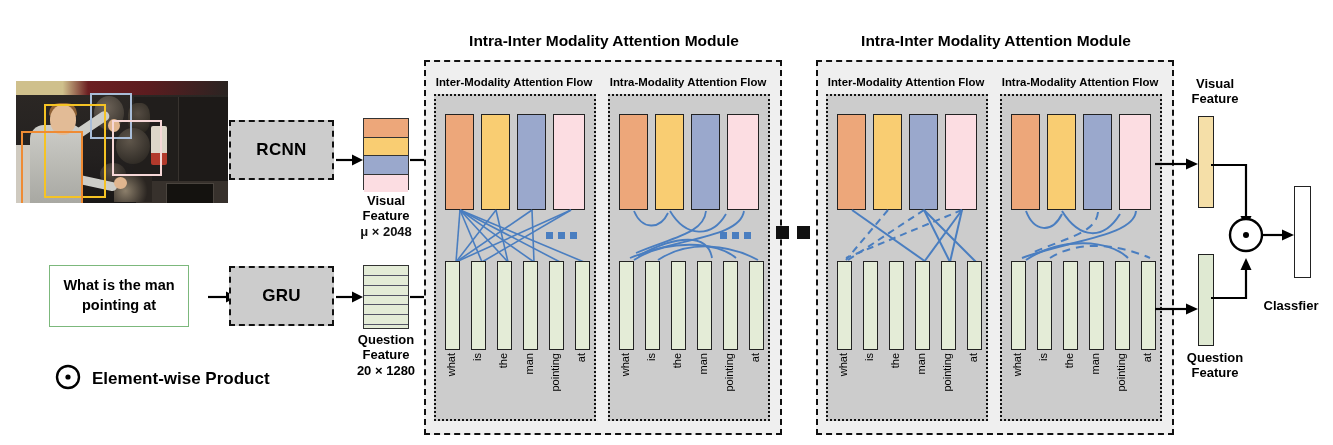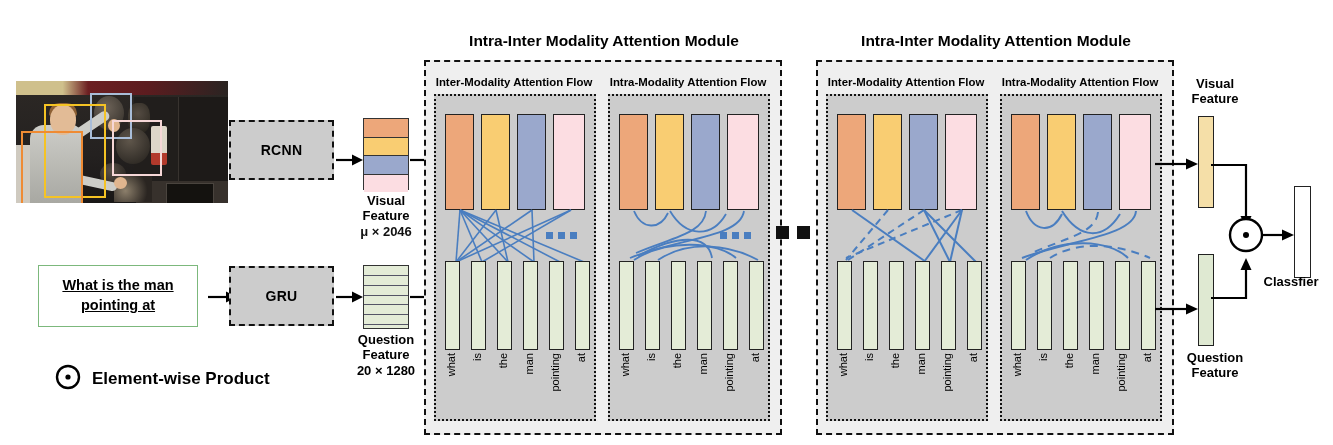--- a/index.html
+++ b/index.html
@@ -41,21 +41,21 @@
   #photo .man-arm2{position:absolute;left:54px;top:92px;width:48px;height:9px;background:#cdcdc8;
         transform:rotate(12deg);transform-origin:left center;border-radius:5px;}
   #photo .hand{position:absolute;left:92px;top:38px;width:12px;height:13px;border-radius:50%;background:#e0b58e;}
   #photo .hand2{position:absolute;left:98px;top:96px;width:13px;height:12px;border-radius:50%;background:#e0b58e;}
   #photo .fridge{position:absolute;left:0px;top:64px;width:18px;height:58px;background:#cfcac0;}
   .bbox{position:absolute;border-width:2px;border-style:solid;background:transparent;}
   .panel-outer{background:#efefef;box-sizing:border-box;border:2px dashed #111;}
   .panel-inner{background:#cccccc;box-sizing:border-box;border:2px dotted #111;}
   .proc{background:#cccccc;box-sizing:border-box;border:2px dashed #111;
         display:flex;align-items:center;justify-content:center;
-        font-weight:bold;font-size:14px;letter-spacing:.3px;}
+        font-weight:bold;font-size:17px;letter-spacing:.3px;}
   .qbox{background:#ffffff;box-sizing:border-box;border:1.5px solid #7cb87c;
         display:flex;align-items:center;justify-content:center;text-align:center;
         font-weight:bold;font-size:14.5px;line-height:1.35;padding:0 6px;}
 
   .cap{font-weight:bold;font-size:13px;text-align:center;line-height:1.18;}
   .modtitle{font-weight:bold;font-size:15.5px;text-align:center;}
   .flowtitle{font-weight:bold;font-size:11.4px;text-align:center;white-space:nowrap;}
 
   .vbar{box-sizing:border-box;border:1.3px solid #222;}
   .wordlab{font-size:11px;font-weight:normal;writing-mode:vertical-rl;
@@ -112,29 +112,29 @@
 
 <div class="abs" style="left:363px;top:118px;width:46px;height:72px;border:1.5px solid #333;box-sizing:border-box;">
   <div style="height:25%;background:#eda77a;border-bottom:1px solid #333;"></div>
   <div style="height:25%;background:#f9cd72;border-bottom:1px solid #333;"></div>
   <div style="height:25%;background:#9aa8cc;border-bottom:1px solid #333;"></div>
   <div style="height:25%;background:#fcdde2;"></div>
 </div>
 <div class="abs cap" style="left:348px;top:193px;width:76px;">
   <div>Visual</div>
   <div>Feature</div>
-  <div style="color:#111;">μ × 2046</div>
+  <div style="color:#111;">μ × 2048</div>
 </div>
 
 <svg class="abs" style="left:410px;top:150px;width:28px;height:20px">
   <line x1="0" y1="10" x2="16" y2="10" stroke="#000" stroke-width="2.2"></line>
   <polygon points="16,4.5 27,10 16,15.5" fill="#000"></polygon>
 </svg>
 
-<div class="abs qbox" style="left:38px;top:265px;width:160px;height:62px;text-decoration:underline;">
+<div class="abs qbox" style="left:49px;top:265px;width:140px;height:62px;">
   <span>What is the man pointing at</span>
 </div>
 <svg class="abs" style="left:208px;top:287px;width:30px;height:20px">
   <line x1="0" y1="10" x2="18" y2="10" stroke="#000" stroke-width="2.2"></line>
   <polygon points="18,4.5 29,10 18,15.5" fill="#000"></polygon>
 </svg>
 
 <div class="abs proc" style="left:229px;top:266px;width:105px;height:60px;">
   <span>GRU</span>
 </div>
@@ -357,13 +357,13 @@
   <circle cx="20" cy="20" r="16" fill="#fff" stroke="#000" stroke-width="2.4"></circle>
   <circle cx="20" cy="20" r="3" fill="#000"></circle>
 </svg>
 
 <svg class="abs" style="left:1262px;top:226px;width:34px;height:20px">
   <line x1="0" y1="9" x2="20" y2="9" stroke="#000" stroke-width="2.2"></line>
   <polygon points="20,3.5 32,9 20,14.5" fill="#000"></polygon>
 </svg>
 
 <div class="abs vbar" style="left:1294px;top:186px;width:17px;height:92px;background:#ffffff;"></div>
-<div class="abs cap" style="left:1252px;top:274px;width:78px;">Classfier</div>
+<div class="abs cap" style="left:1252px;top:298px;width:78px;">Classfier</div>
 
 </body></html>

